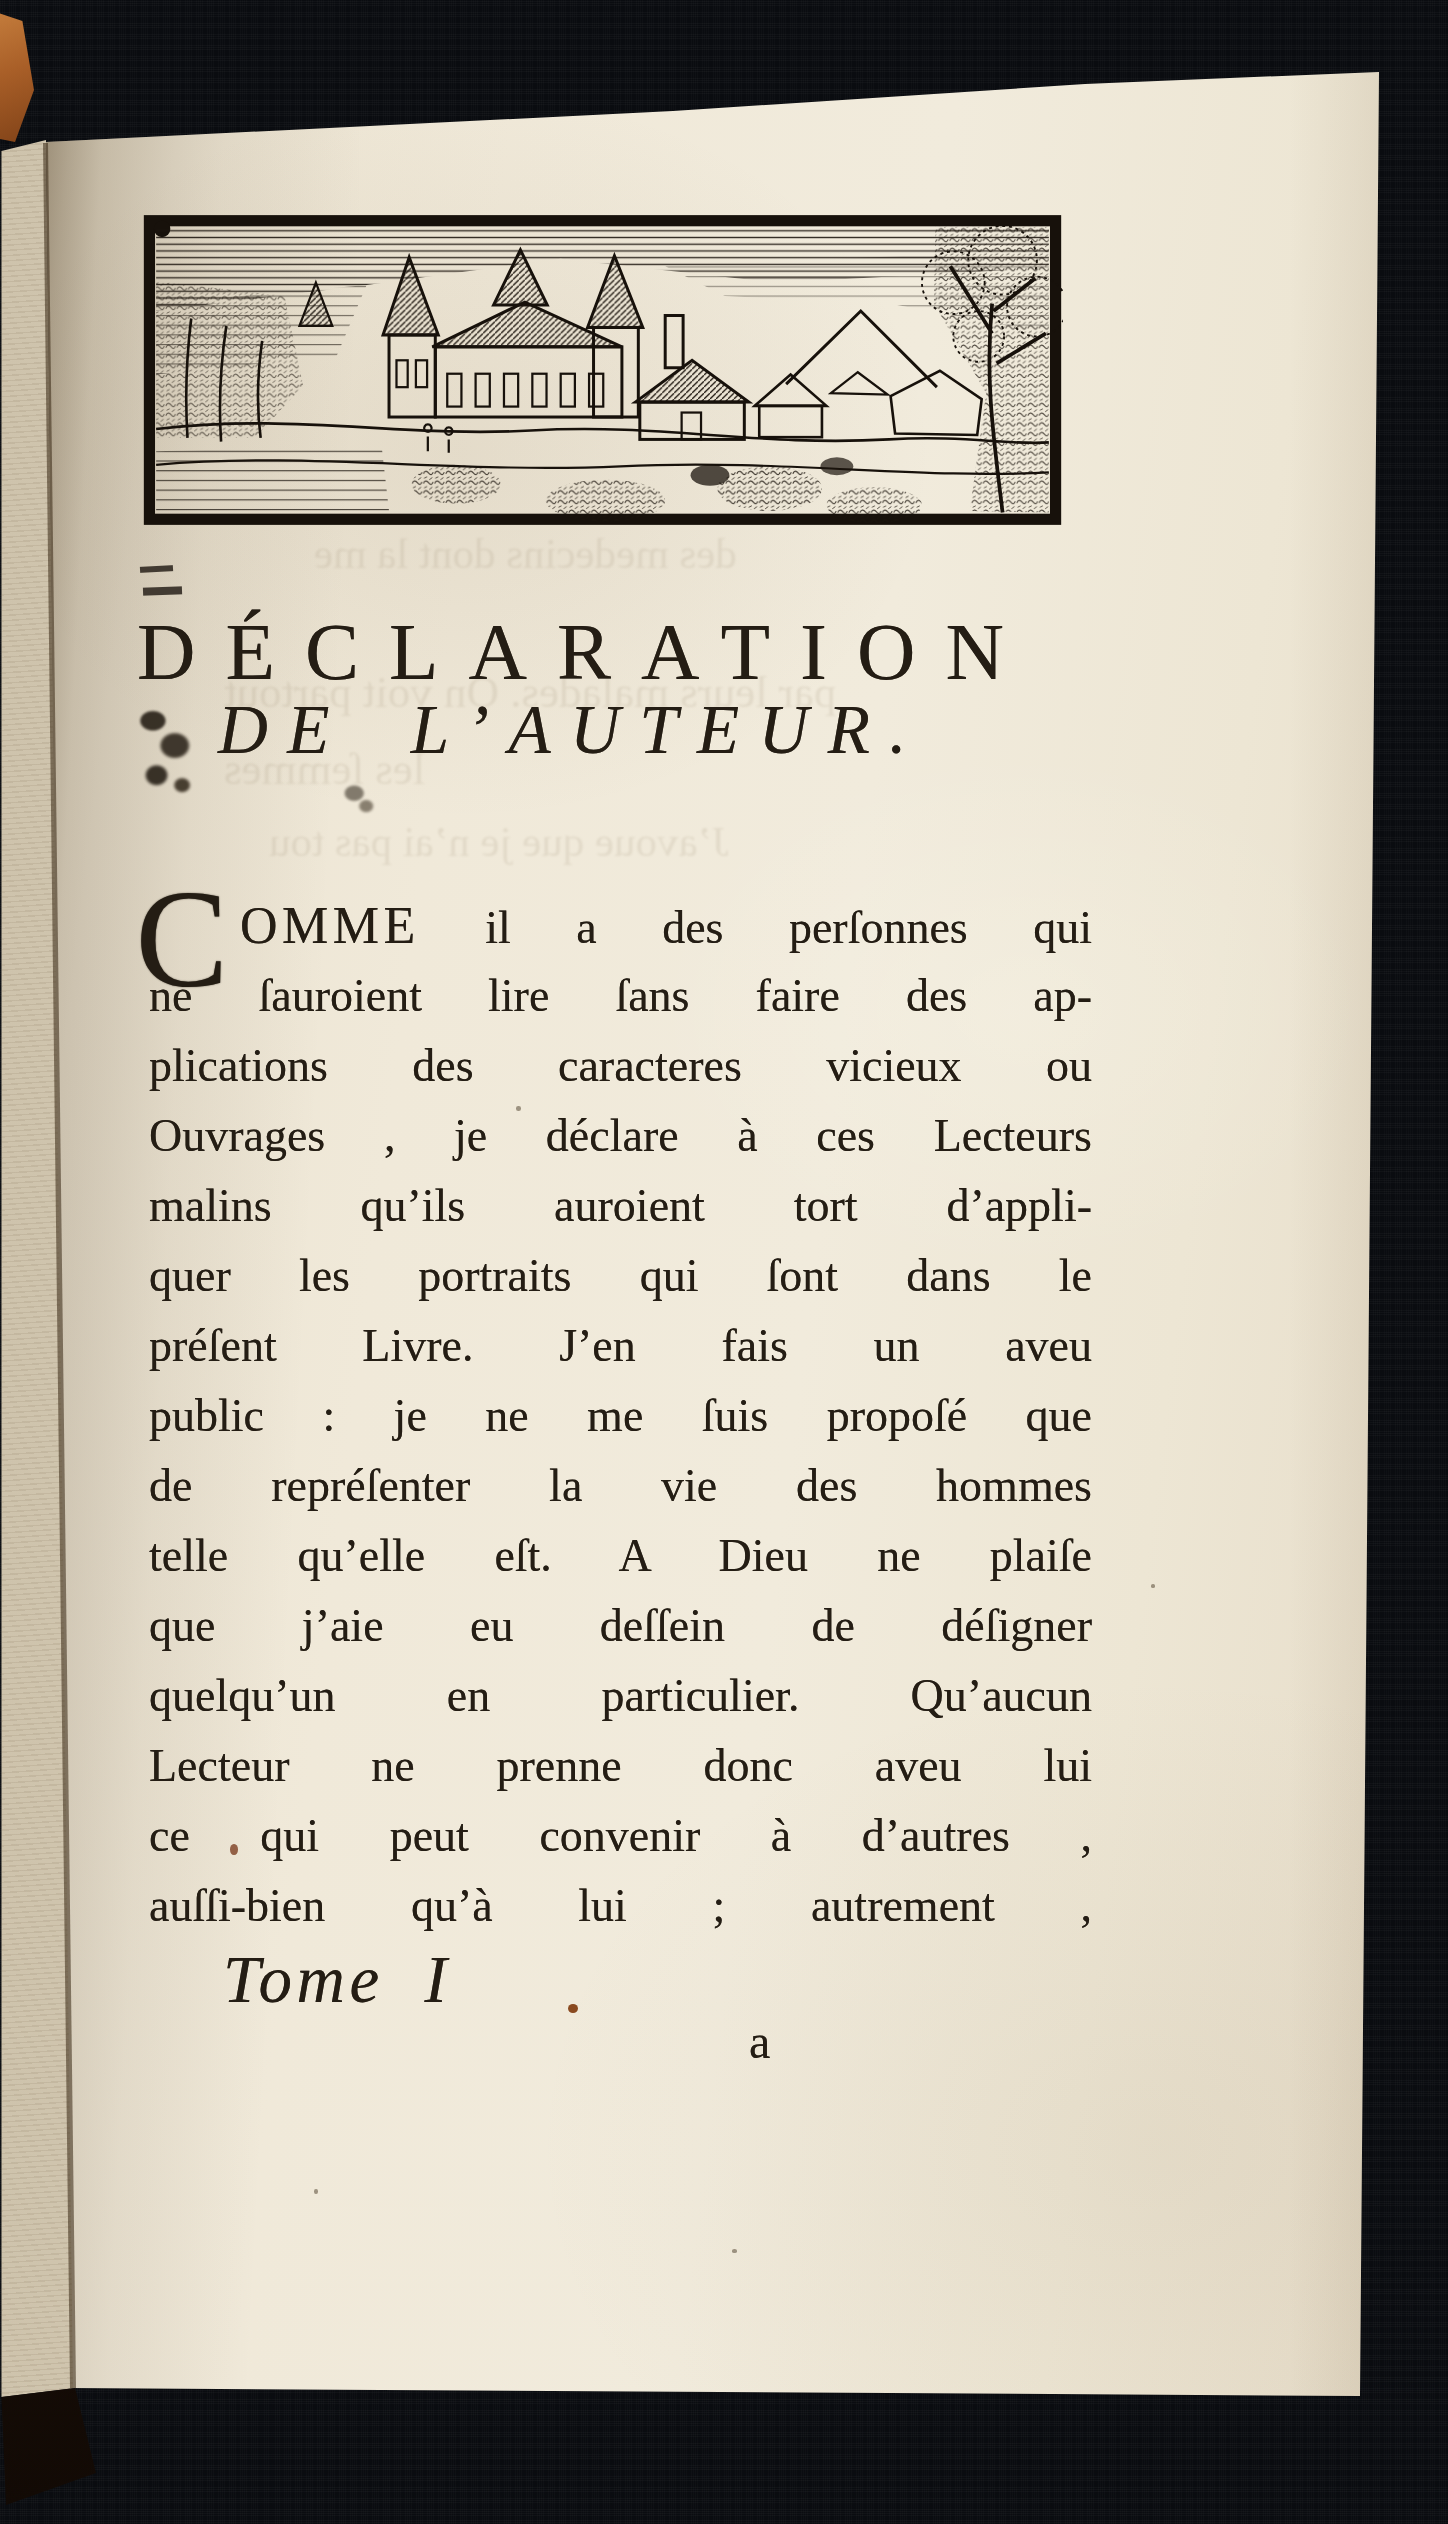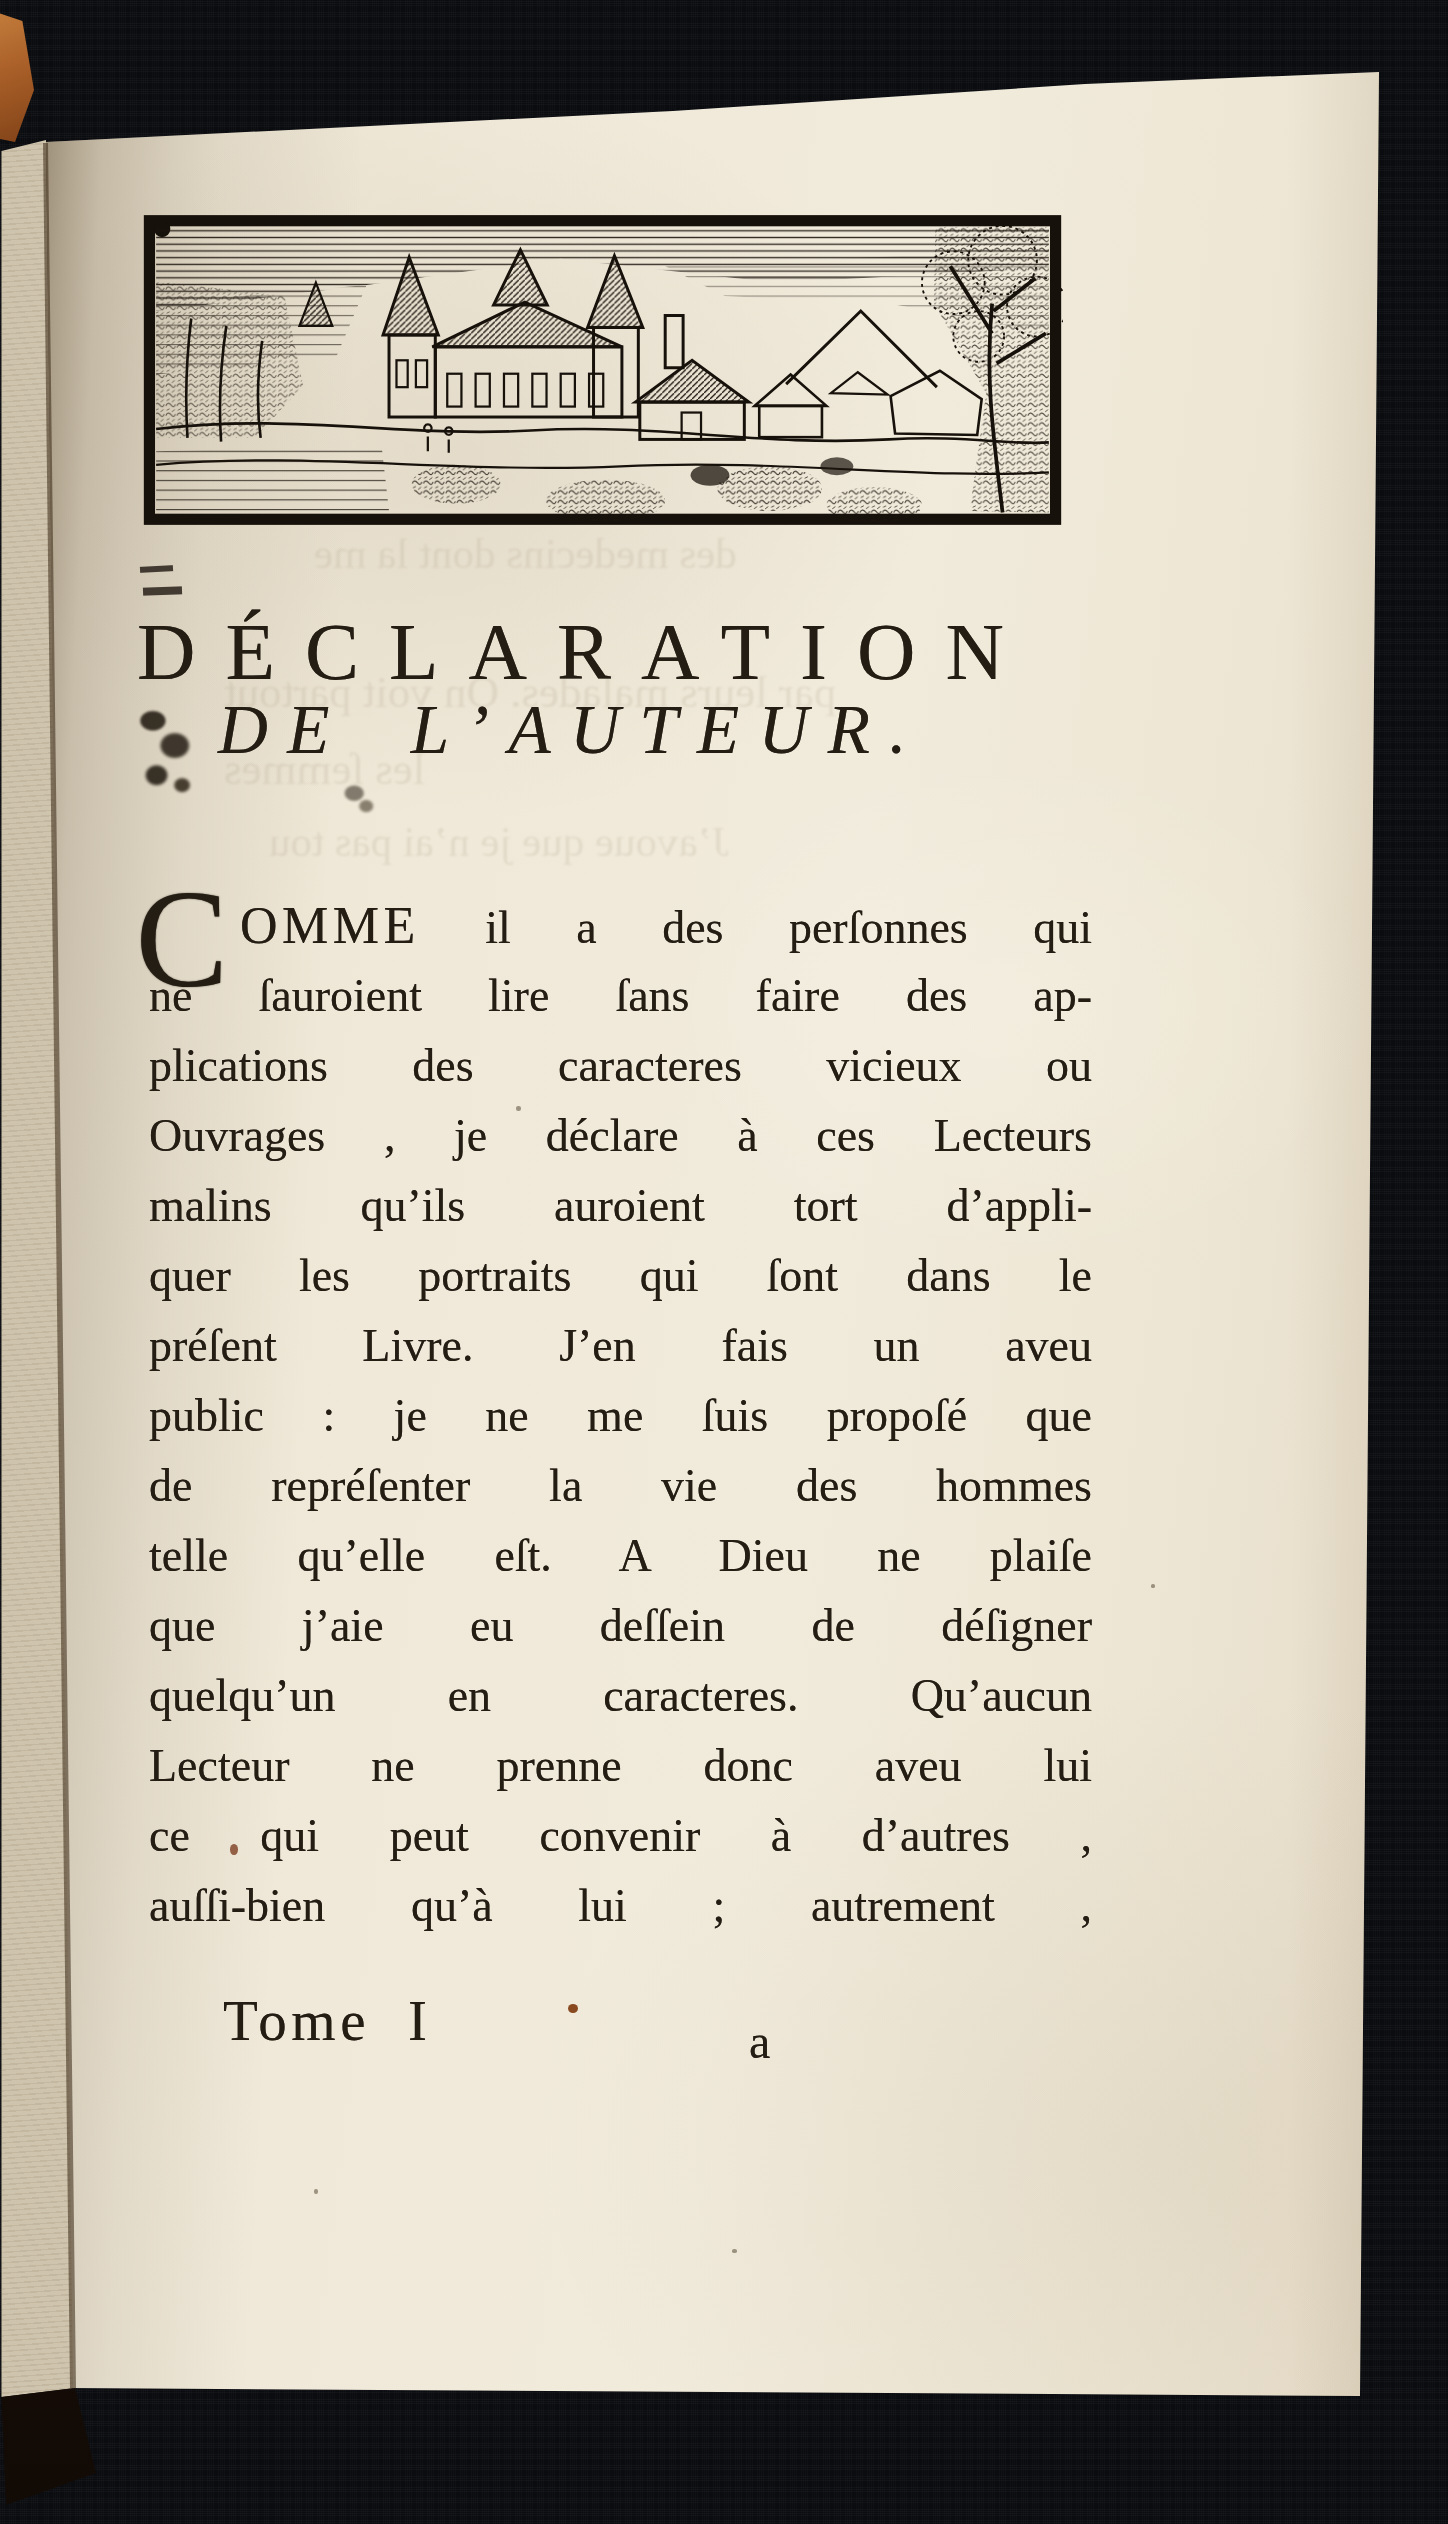--- a/index.html
+++ b/index.html
@@ -70,21 +70,21 @@
     white-space:normal;
   }
   .bline.first{padding-left:91px;}
   .dropcap{
     position:absolute;left:-13.5px;top:-21px;font-size:139px;line-height:1;
     text-shadow:0 0 1.5px rgba(30,22,12,.8);
   }
   .leadcaps{font-size:52px;letter-spacing:4.5px;}
   .footer-line{position:absolute;left:0;top:0;width:1449px;height:2525px;pointer-events:none;}
   .tome{
-    position:absolute;left:223px;top:1992px;font-size:57px;
+    position:absolute;left:223px;top:1946px;font-size:67px;font-style:italic;
     letter-spacing:4.5px;word-spacing:19.4px;line-height:1;
   }
   .sig{position:absolute;left:749px;top:2018px;font-size:48px;line-height:1;}
   
   .ghost{
     position:absolute;color:#8d7c61;opacity:.14;filter:blur(1px);
     transform:scaleX(-1);font-size:43px;line-height:1;white-space:nowrap;
   }
   
   .smudge-main{
@@ -223,21 +223,21 @@
       <div class="bline ink">ne ſauroient lire ſans faire des ap-</div>
       <div class="bline ink">plications des caracteres vicieux ou</div>
       <div class="bline ink">Ouvrages , je déclare à ces Lecteurs</div>
       <div class="bline ink">malins qu’ils auroient tort d’appli-</div>
       <div class="bline ink">quer les portraits qui ſont dans le</div>
       <div class="bline ink">préſent Livre. J’en fais un aveu</div>
       <div class="bline ink">public : je ne me ſuis propoſé que</div>
       <div class="bline ink">de repréſenter la vie des hommes</div>
       <div class="bline ink">telle qu’elle eſt. A Dieu ne plaiſe</div>
       <div class="bline ink">que j’aie eu deſſein de déſigner</div>
-      <div class="bline ink">quelqu’un en caracteres. Qu’aucun</div>
+      <div class="bline ink">quelqu’un en particulier. Qu’aucun</div>
       <div class="bline ink">Lecteur ne prenne donc aveu lui</div>
       <div class="bline ink">ce qui peut convenir à d’autres ,</div>
       <div class="bline ink">auſſi-bien qu’à lui ; autrement ,</div>
     </div>
 
     <div class="footer-line">
       <span class="tome ink">Tome I</span>
       <span class="sig ink">a</span>
     </div>
 

